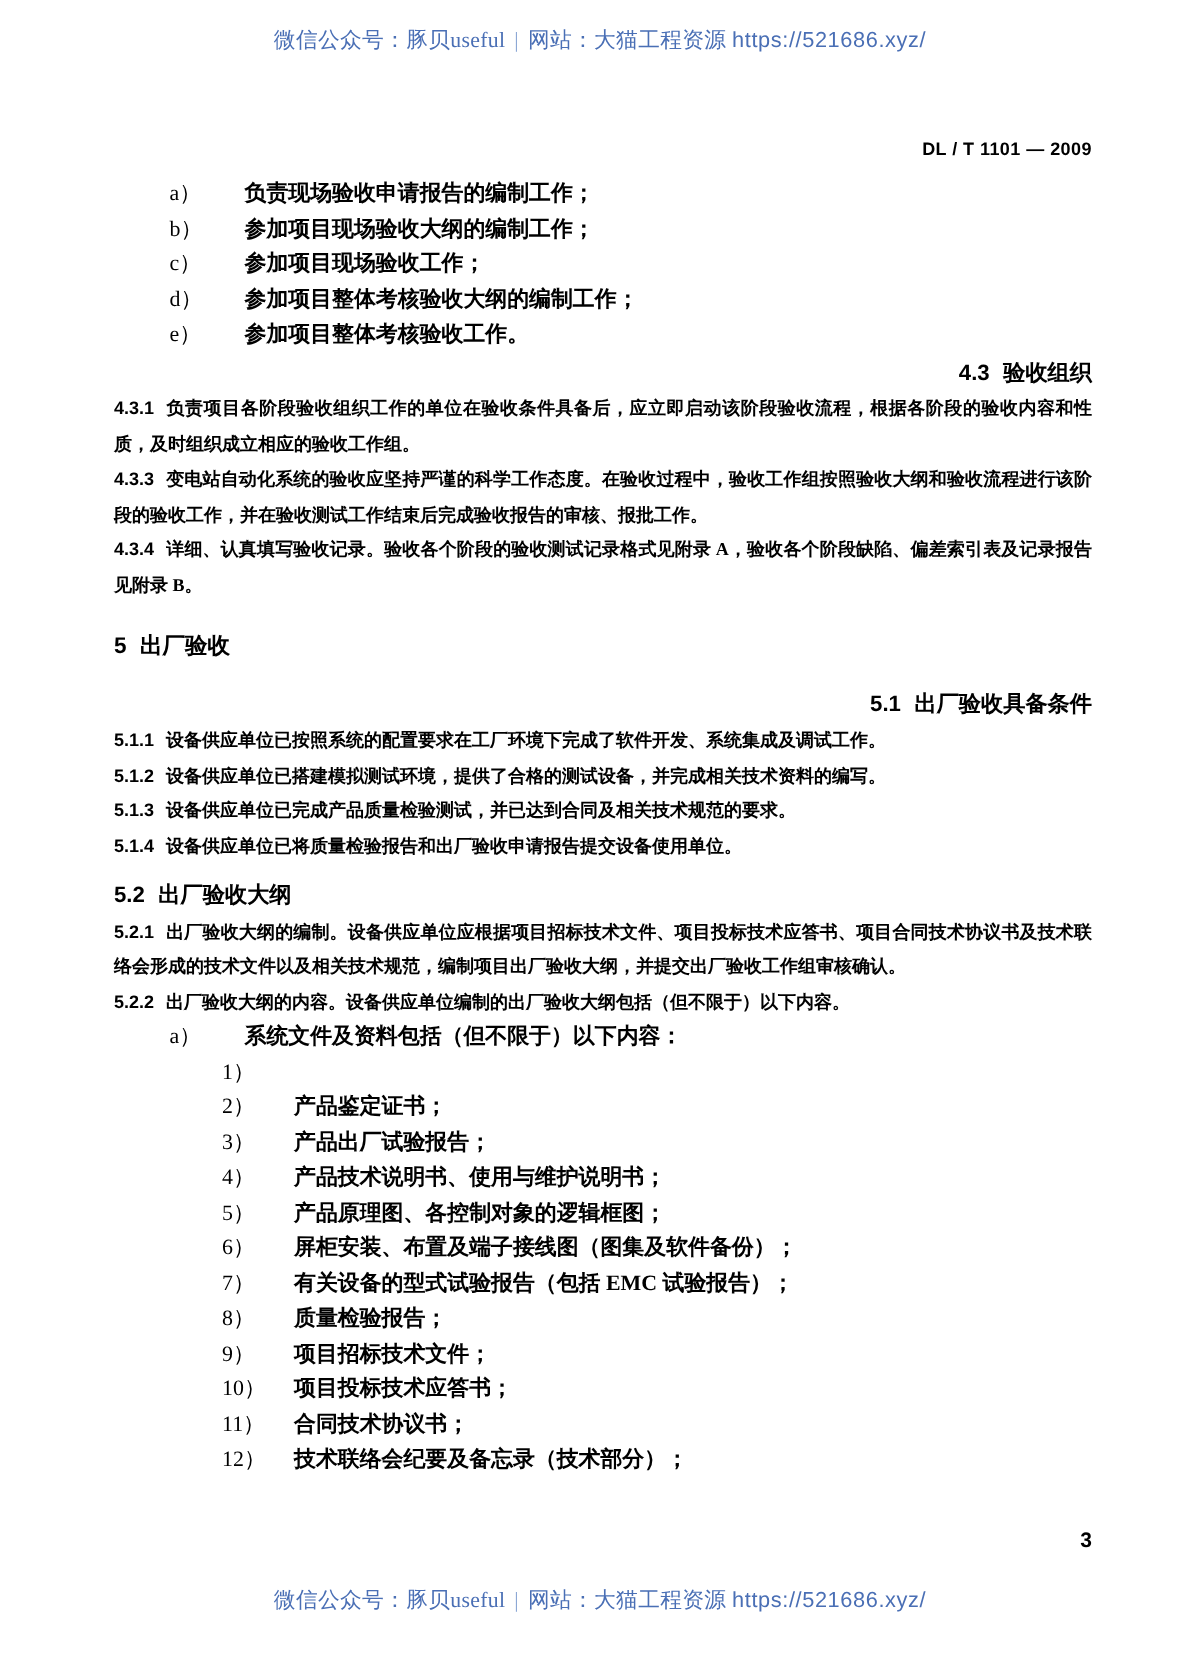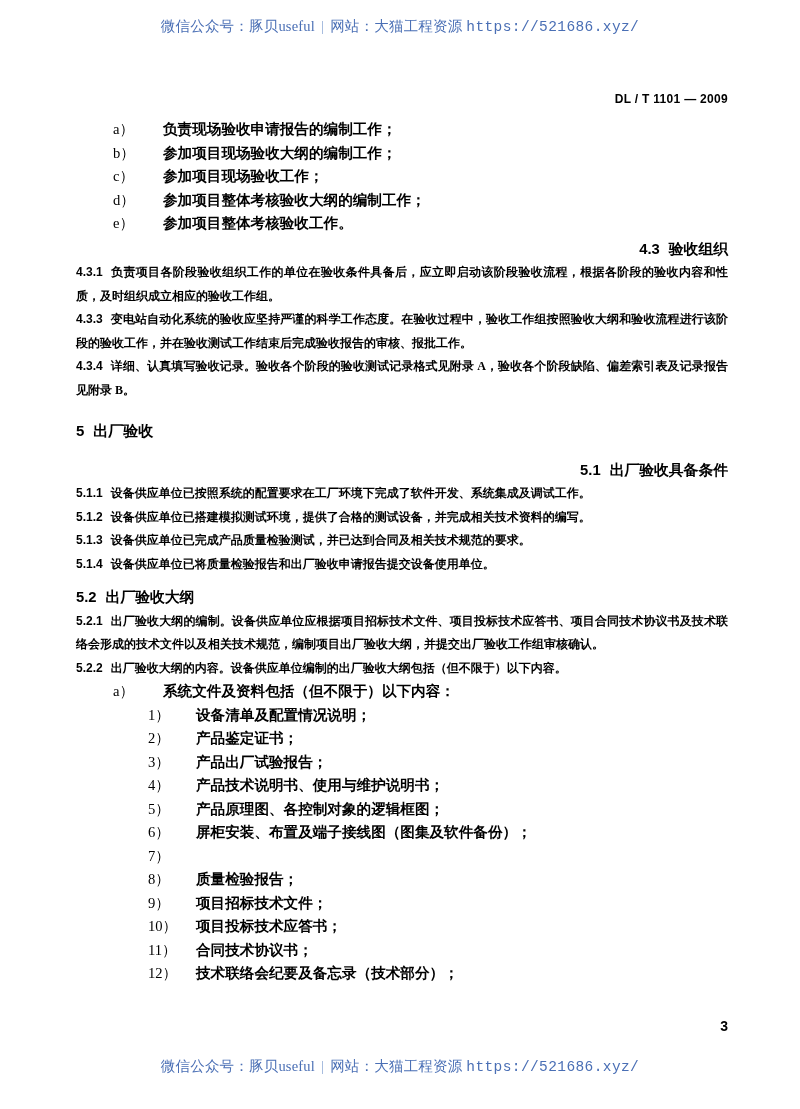--- a/index.html
+++ b/index.html
@@ -33,21 +33,21 @@
     font-family: "Liberation Serif", "DejaVu Serif", serif;
   }
   .watermark-top { top: 17px; }
   .watermark-bottom { top: 1057px; }
   .wm-sep {
     display: inline-block;
     padding: 0 6px;
     color: #8aa6d4;
   }
   .wm-url {
-    font-family: Liberation Mono, monospace;
+    font-family: Liberation Sans, sans-serif;
     letter-spacing: 0.4px;
   }
 
   
   .std-number {
     position: absolute;
     right: 72px;
     top: 92px;
     font-family: "Liberation Sans", sans-serif;
     font-weight: bold;
@@ -247,21 +247,20 @@
     <ul class="list-alpha">
       <li class="li-alpha">
         <span class="marker">a）</span>
         <span class="txt">系统文件及资料包括（但不限于）以下内容：</span>
       </li>
     </ul>
 
     <ul class="list-num">
       <li class="li-num">
         <span class="marker">1）</span>
-        <span class="txt">设备清单及配置情况说明；</span>
       </li>
       <li class="li-num">
         <span class="marker">2）</span>
         <span class="txt">产品鉴定证书；</span>
       </li>
       <li class="li-num">
         <span class="marker">3）</span>
         <span class="txt">产品出厂试验报告；</span>
       </li>
       <li class="li-num">
@@ -271,20 +270,21 @@
       <li class="li-num">
         <span class="marker">5）</span>
         <span class="txt">产品原理图、各控制对象的逻辑框图；</span>
       </li>
       <li class="li-num">
         <span class="marker">6）</span>
         <span class="txt">屏柜安装、布置及端子接线图（图集及软件备份）；</span>
       </li>
       <li class="li-num">
         <span class="marker">7）</span>
+        <span class="txt">有关设备的型式试验报告（包括 EMC 试验报告）；</span>
       </li>
       <li class="li-num">
         <span class="marker">8）</span>
         <span class="txt">质量检验报告；</span>
       </li>
       <li class="li-num">
         <span class="marker">9）</span>
         <span class="txt">项目招标技术文件；</span>
       </li>
       <li class="li-num">

